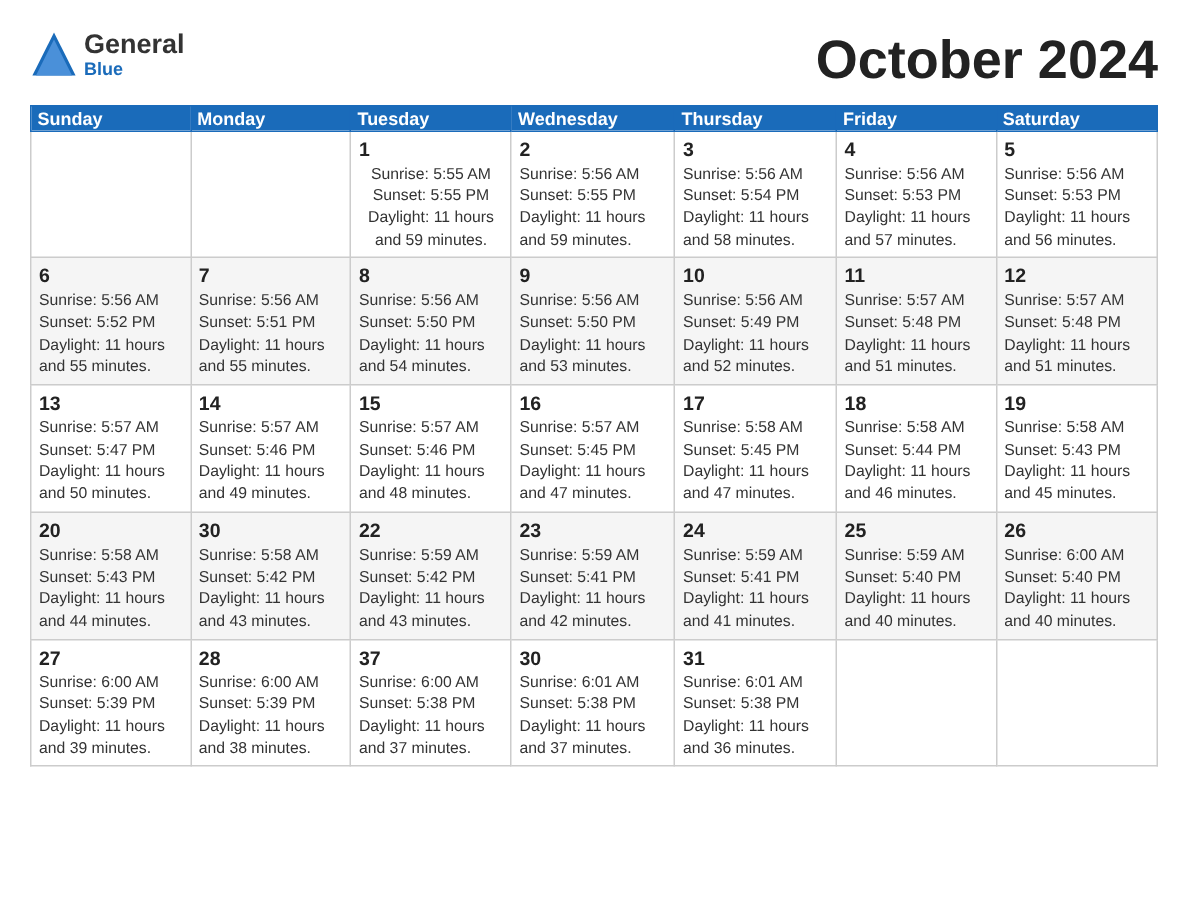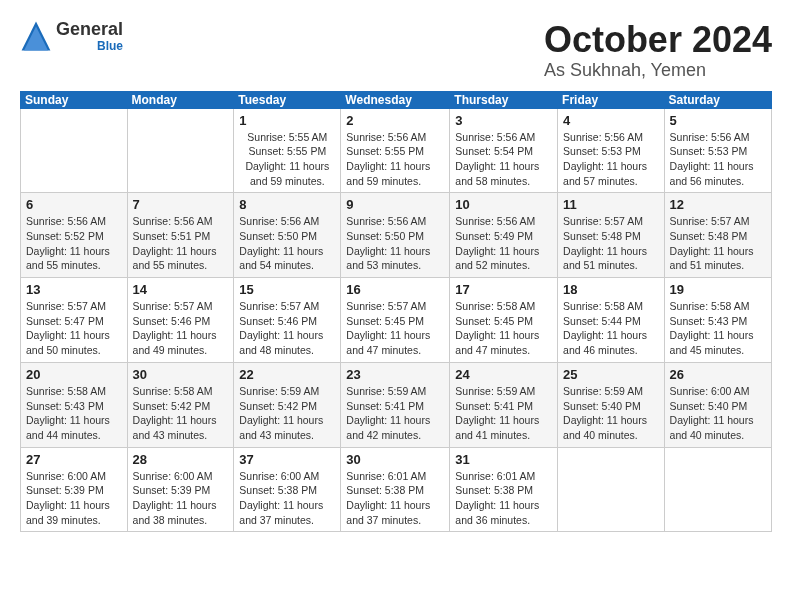--- a/index.html
+++ b/index.html
@@ -12,21 +12,20 @@
     }
     .header {
       display: flex;
       justify-content: space-between;
       align-items: flex-start;
       margin-bottom: 10px;
     }
     .logo {
       display: flex;
       align-items: center;
-      text-align: right;
     }
     .logo-text {
       display: flex;
       flex-direction: column;
       line-height: 1.1;
     }
     .logo-general {
       font-size: 18px;
       font-weight: bold;
       color: #333;
@@ -103,21 +102,20 @@
       <polygon points="20,2 38,38 2,38" fill="#1a6bba"></polygon>
       <polygon points="20,8 35,38 5,38" fill="#4a90d9"></polygon>
     </svg>
     <div class="logo-text">
       <span class="logo-general">General</span>
       <span class="logo-blue">Blue</span>
     </div>
   </div>
   <div class="title-block">
     <div class="month-title">October 2024</div>
-    <div class="location-title">As Sukhnah, Yemen</div>
   </div>
 </div>
 
 <table>
   <thead>
     <tr>
     <th>Sunday</th>
         <th>Monday</th>
         <th>Tuesday</th>
         <th>Wednesday</th>

